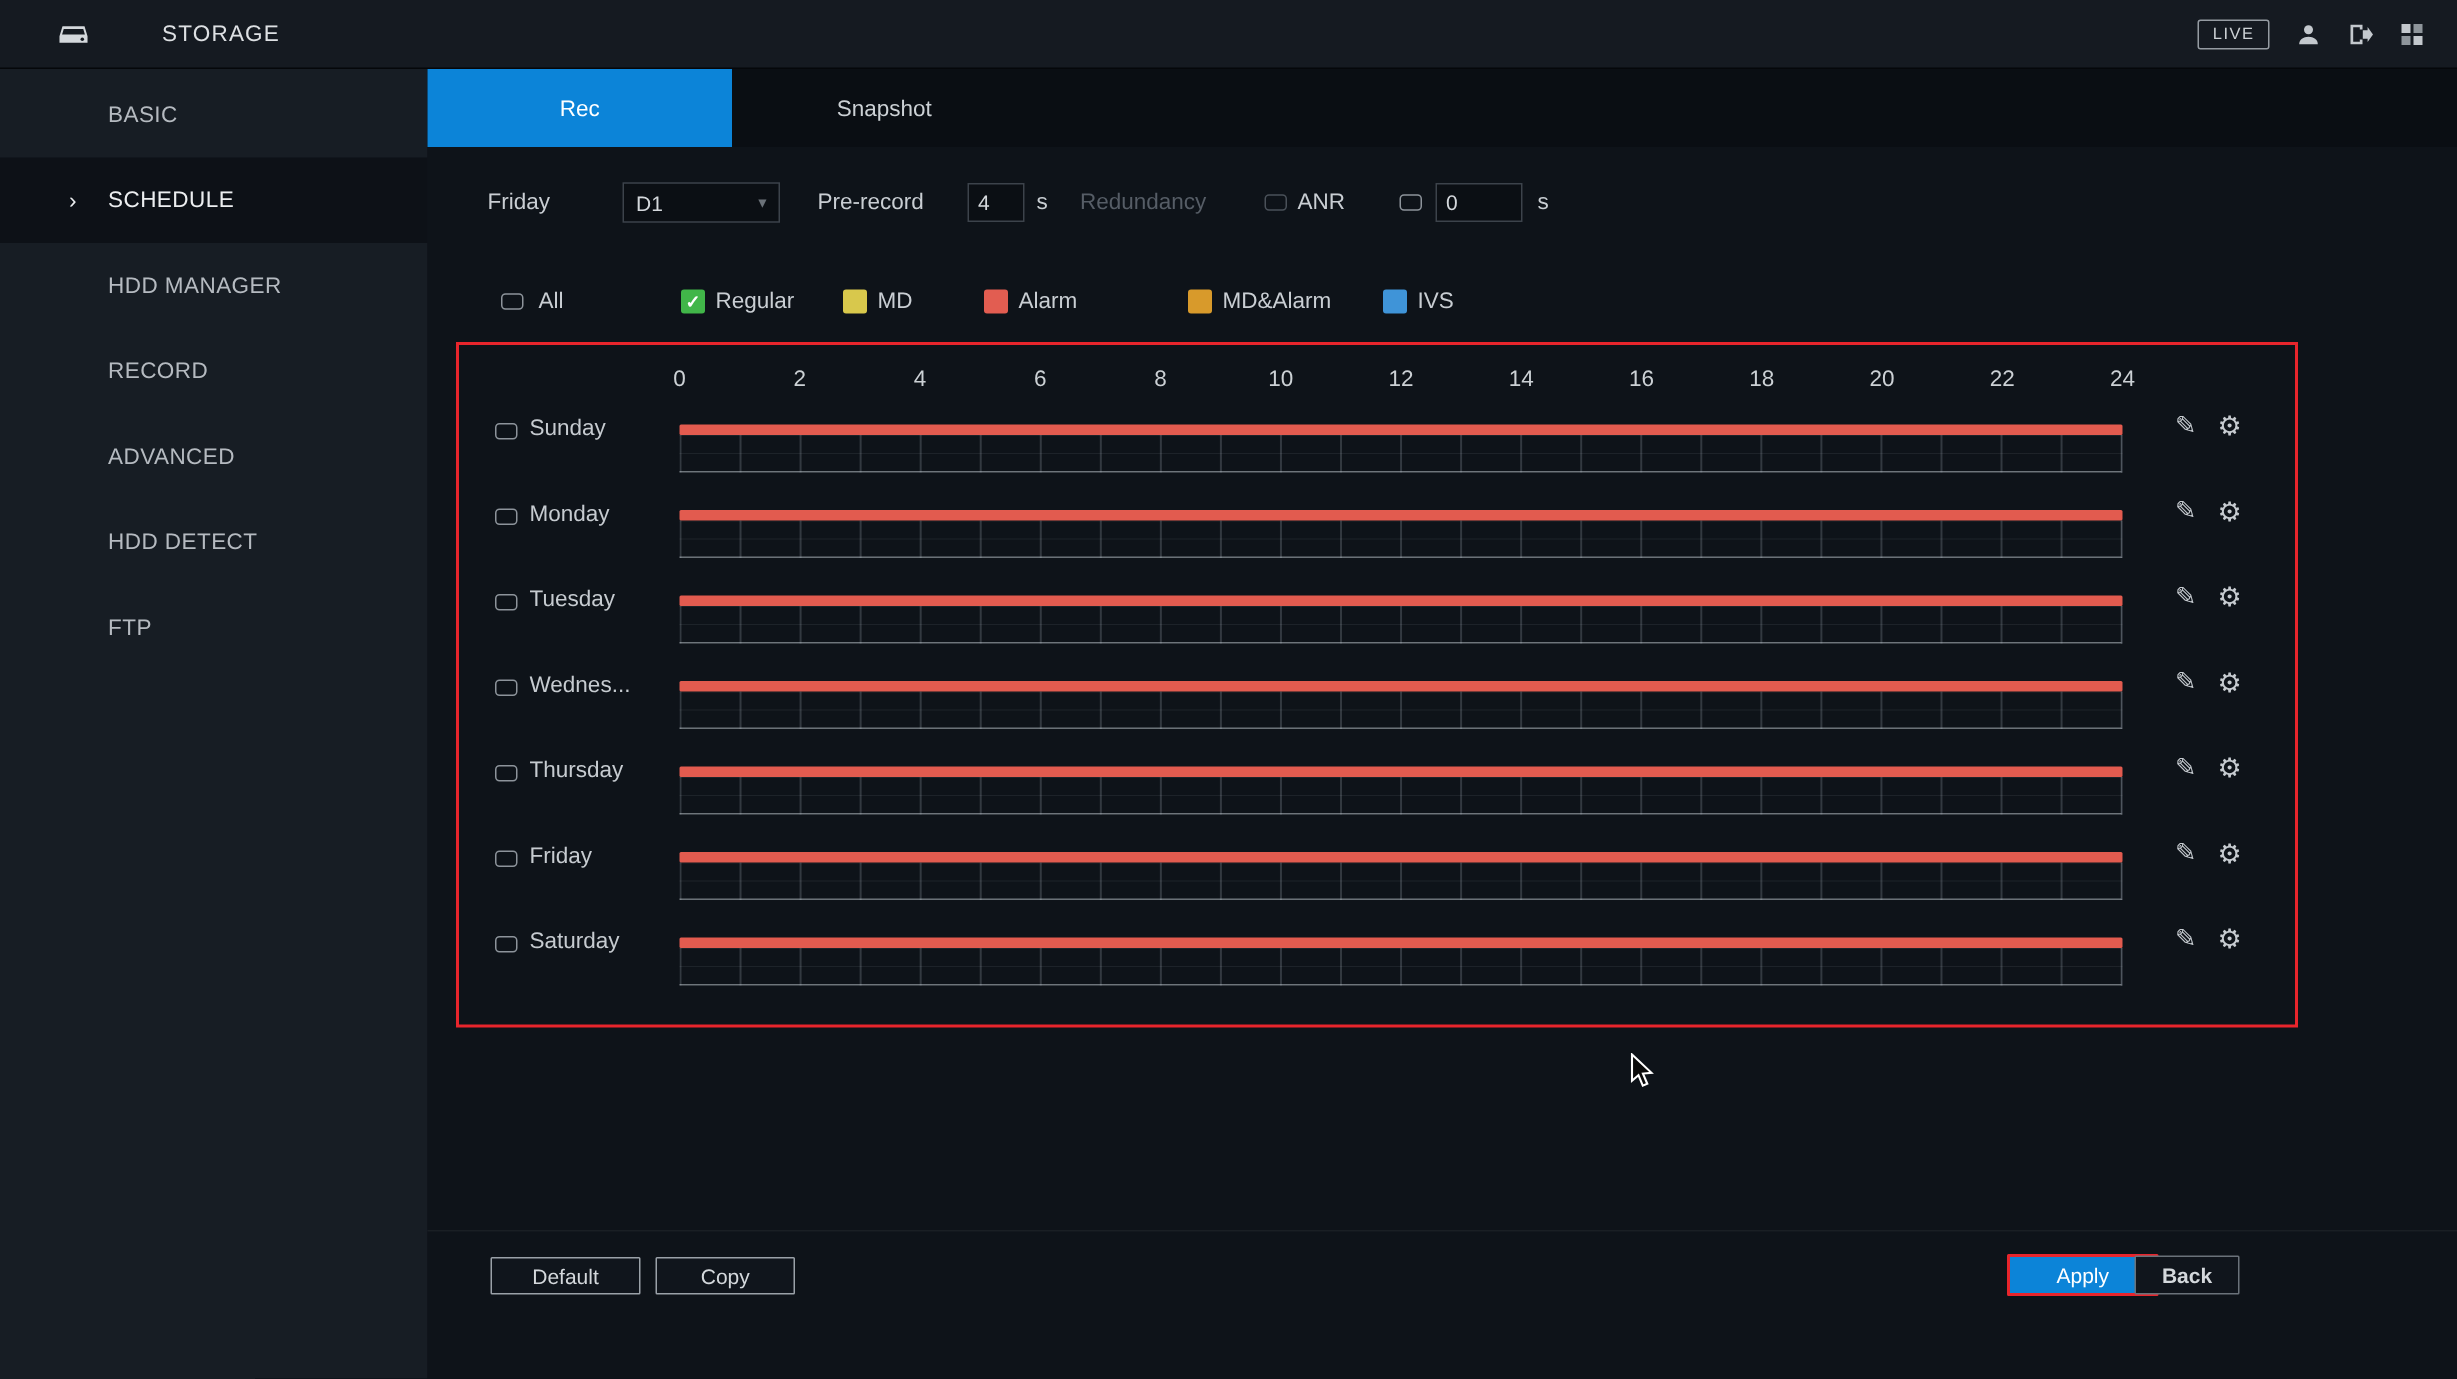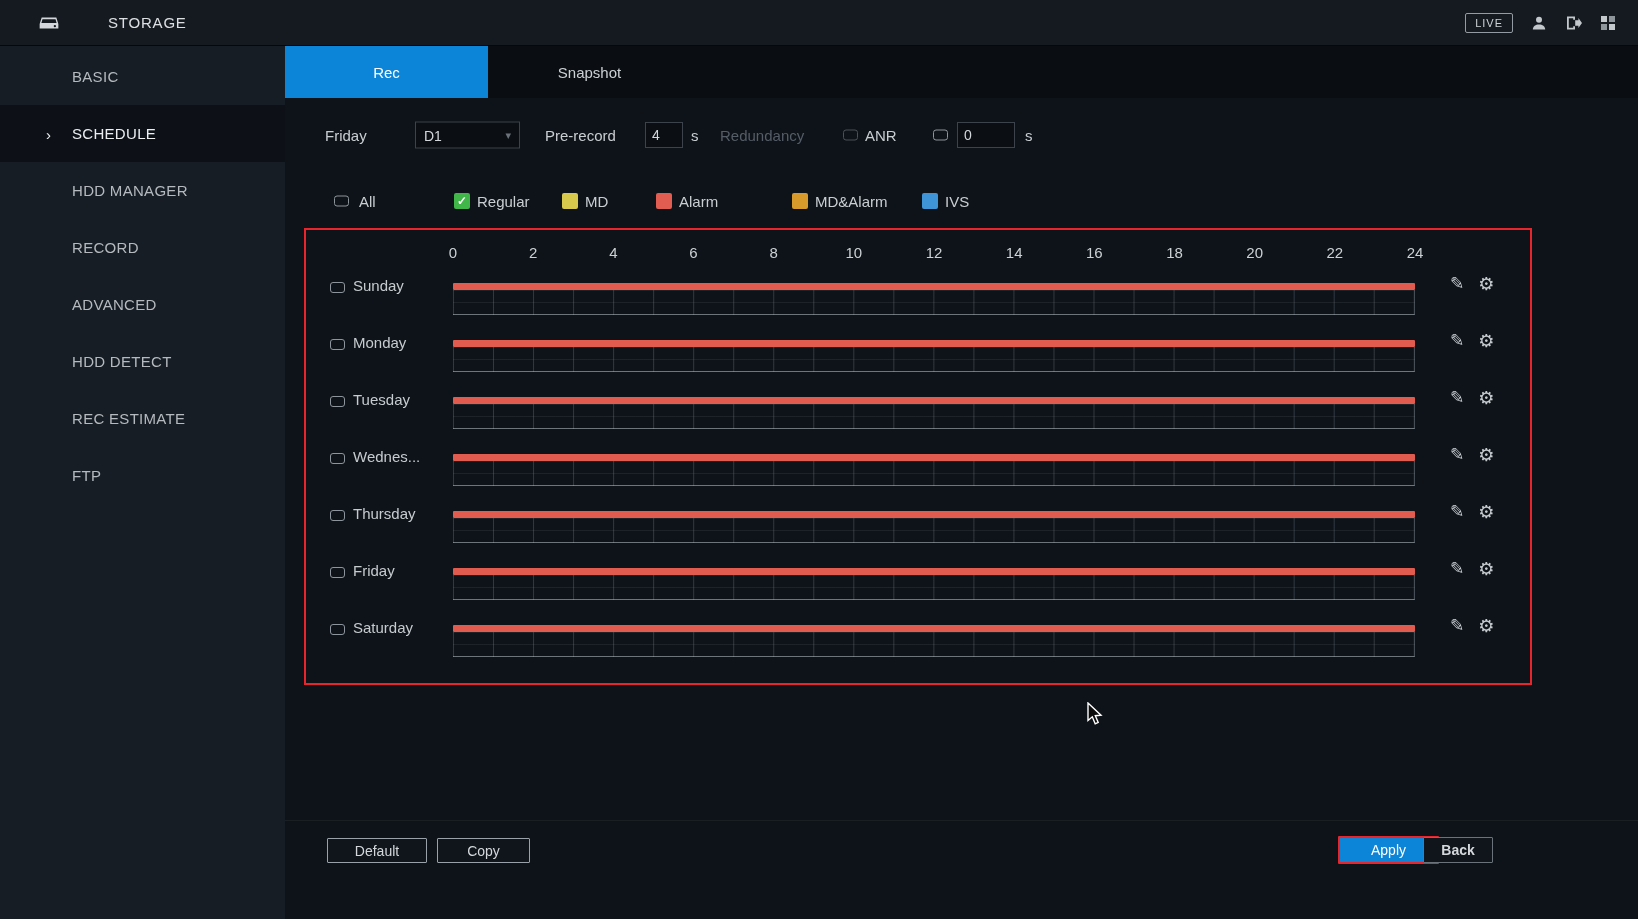--- a/index.html
+++ b/index.html
@@ -177,23 +177,20 @@
   <div class="side-item">
     <span>RECORD</span>
   </div>
   <div class="side-item">
     <span>ADVANCED</span>
   </div>
   <div class="side-item">
     <span>HDD DETECT</span>
   </div>
   <div class="side-item">
-    <span>REC ESTIMATE</span>
-  </div>
-  <div class="side-item">
     <span>FTP</span>
   </div>
 </div>
 
 <div class="content">
 
   <div class="tabbar">
     <div class="tab active">Rec</div>
     <div class="tab">Snapshot</div>
   </div>

